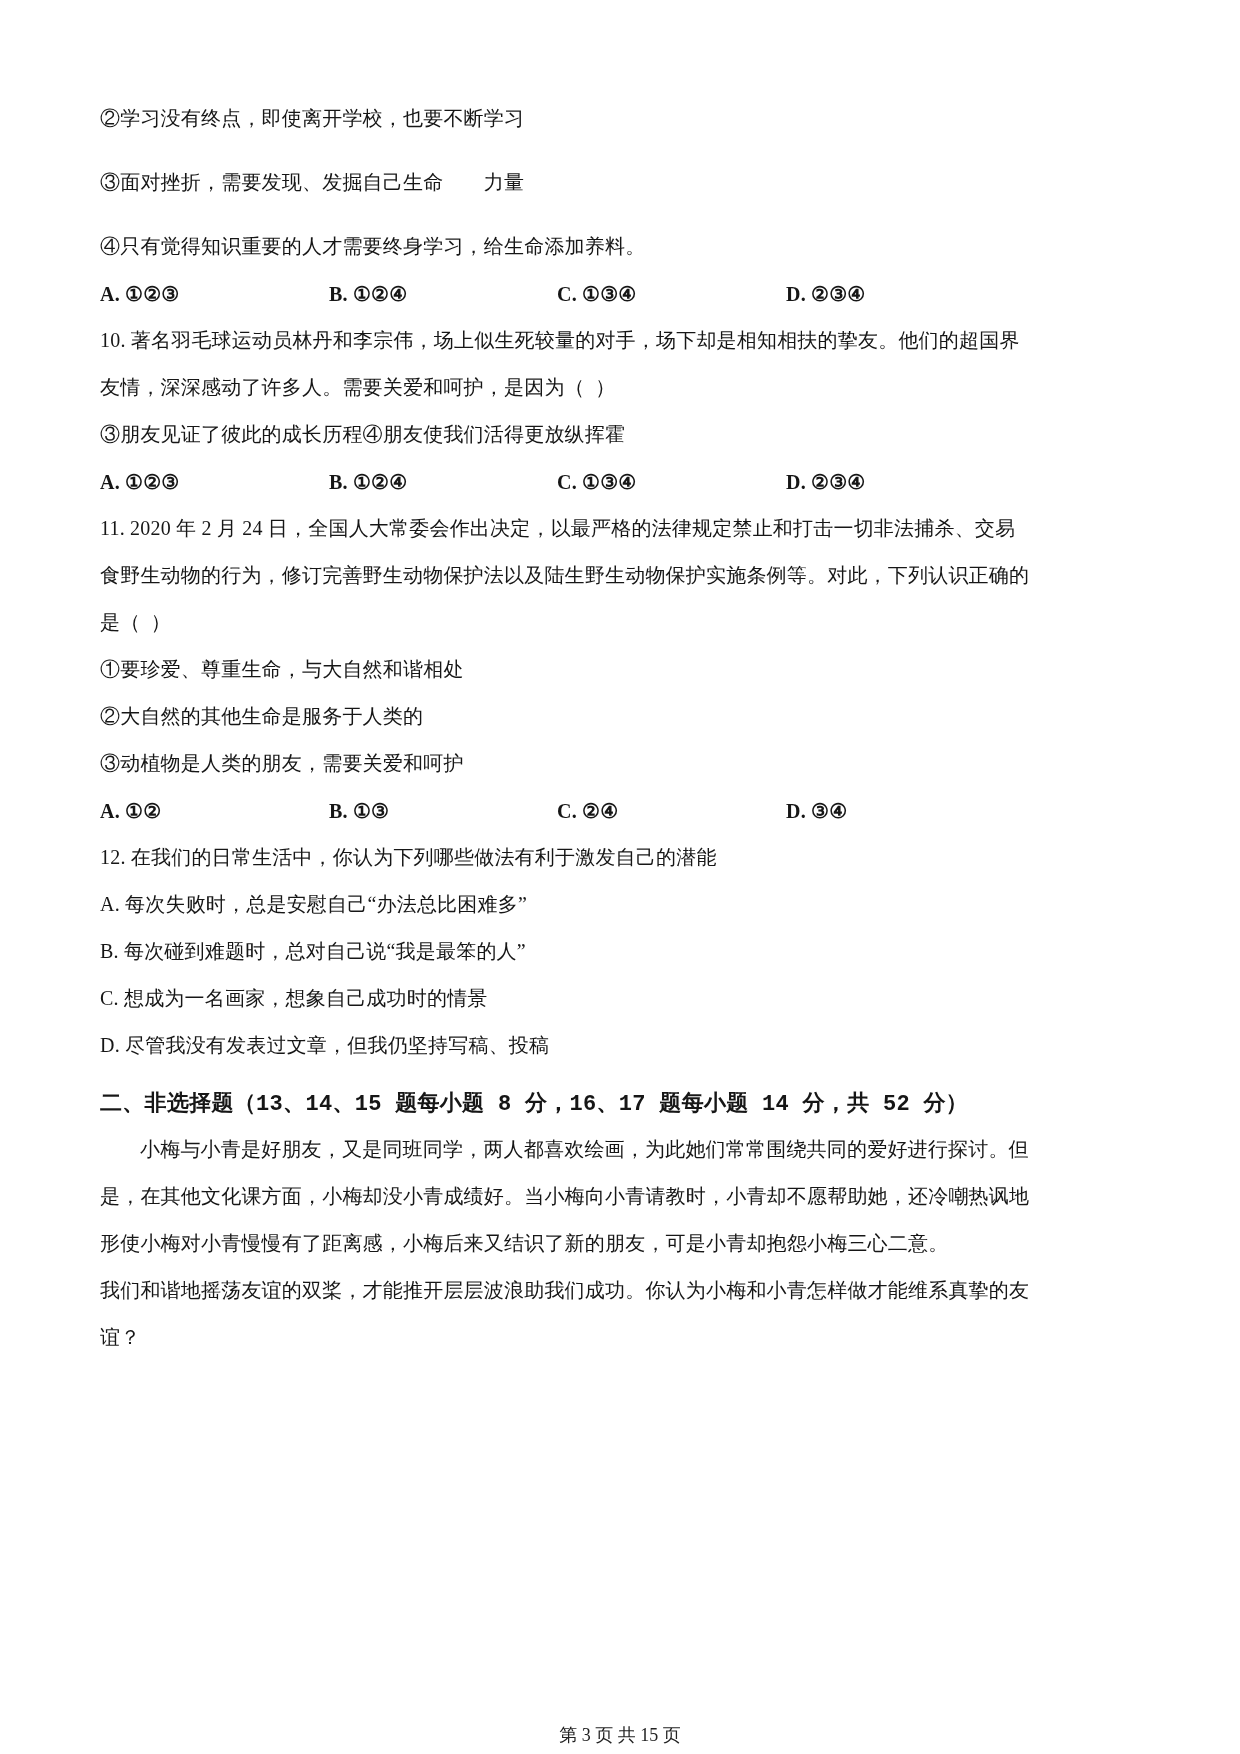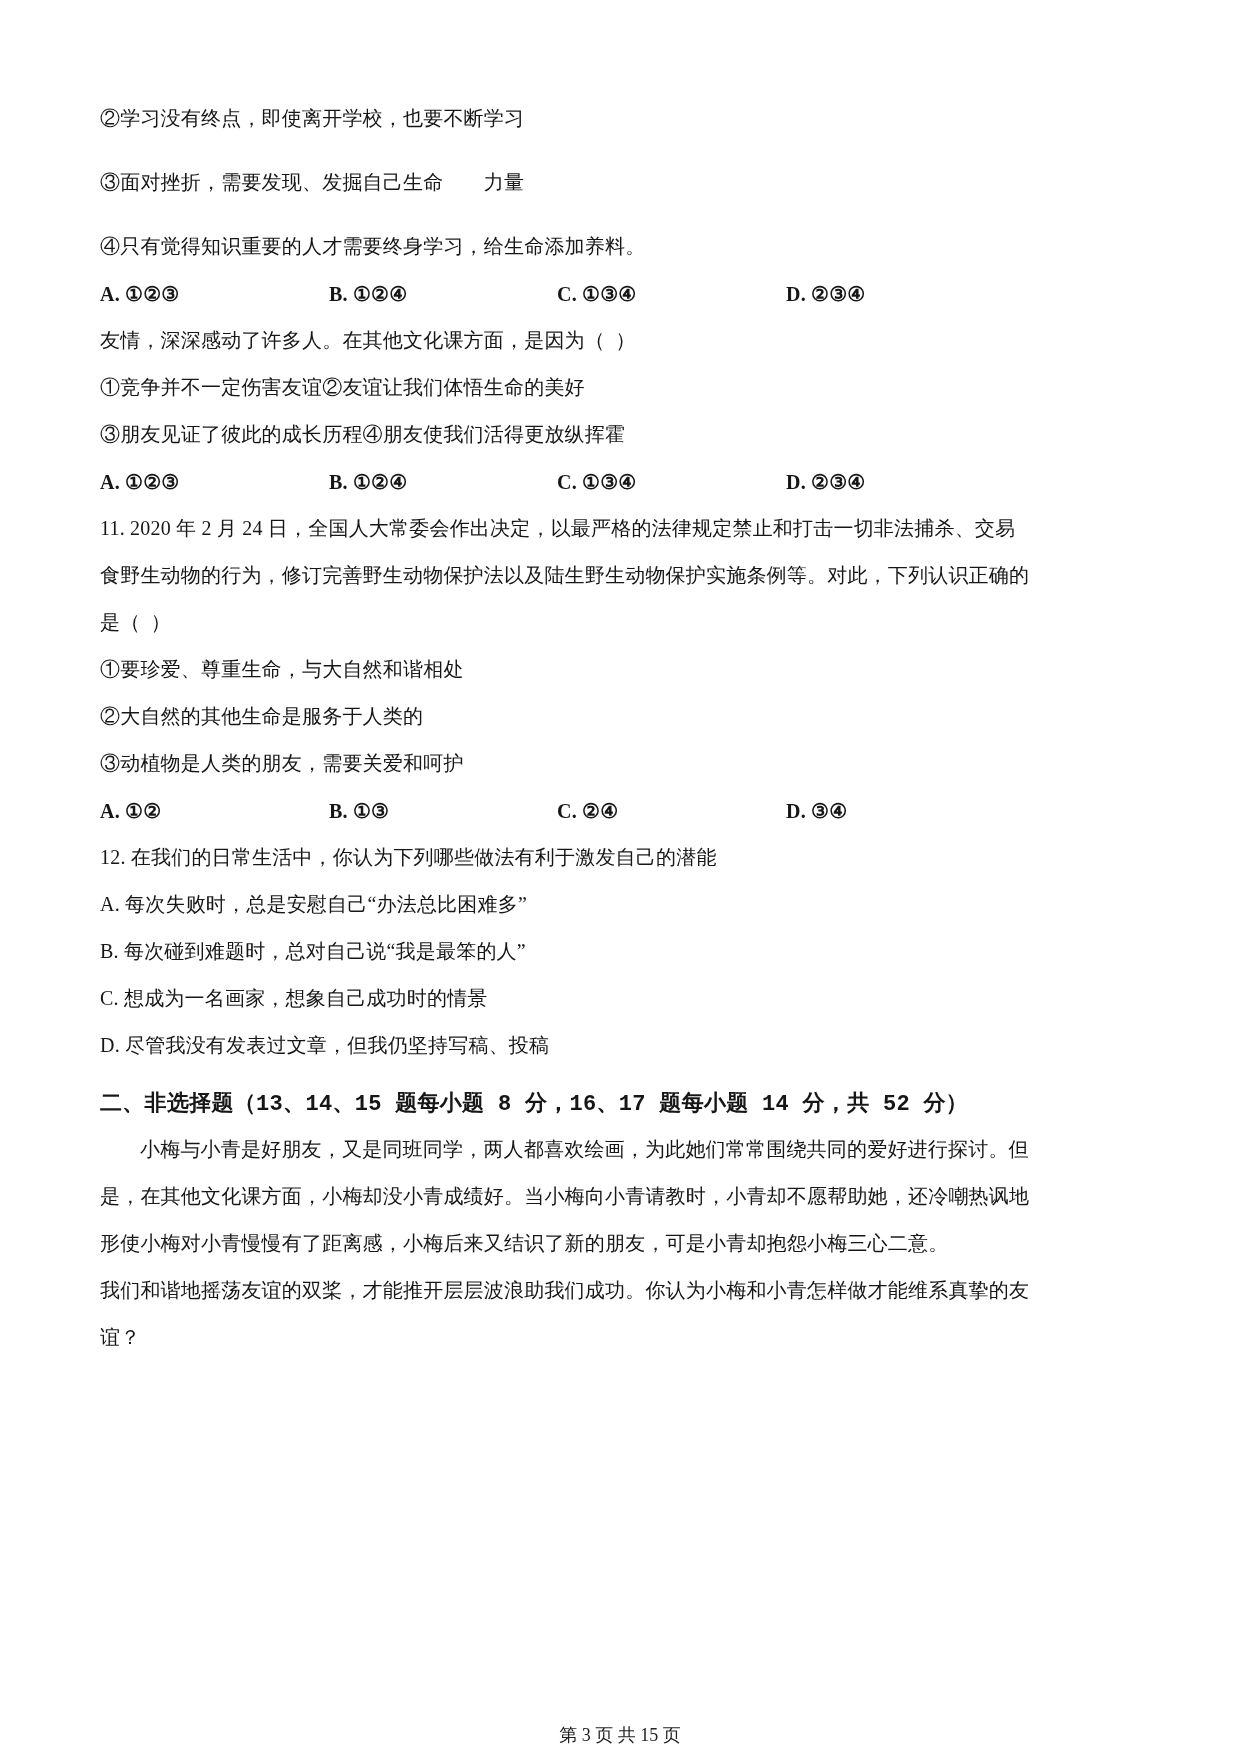--- a/index.html
+++ b/index.html
@@ -54,22 +54,22 @@
   <div class="line gap-lg">③面对挫折，需要发现、发掘自己生命　　力量</div>
   <div class="line gap-lg">④只有觉得知识重要的人才需要终身学习，给生命添加养料。</div>
 
   <div class="line options-row">
     <span class="opt">A. ①②③</span>
     <span class="opt">B. ①②④</span>
     <span class="opt">C. ①③④</span>
     <span class="opt">D. ②③④</span>
   </div>
 
-  <div class="line">友情，深深感动了许多人。在其他文化课方面，是因为（  ）</div>
-  <div class="line">①竞争并不一定伤害友谊②友谊让我们体悟生命的美好</div>
+  <div class="line">10. 著名羽毛球运动员林丹和李宗伟，场上似生死较量的对手，场下却是相知相扶的挚友。他们的超国界</div>
+  <div class="line">友情，深深感动了许多人。需要关爱和呵护，是因为（  ）</div>
   <div class="line">③朋友见证了彼此的成长历程④朋友使我们活得更放纵挥霍</div>
 
   <div class="line options-row">
     <span class="opt">A. ①②③</span>
     <span class="opt">B. ①②④</span>
     <span class="opt">C. ①③④</span>
     <span class="opt">D. ②③④</span>
   </div>
 
   <div class="line">11. 2020 年 2 月 24 日，全国人大常委会作出决定，以最严格的法律规定禁止和打击一切非法捕杀、交易</div>

